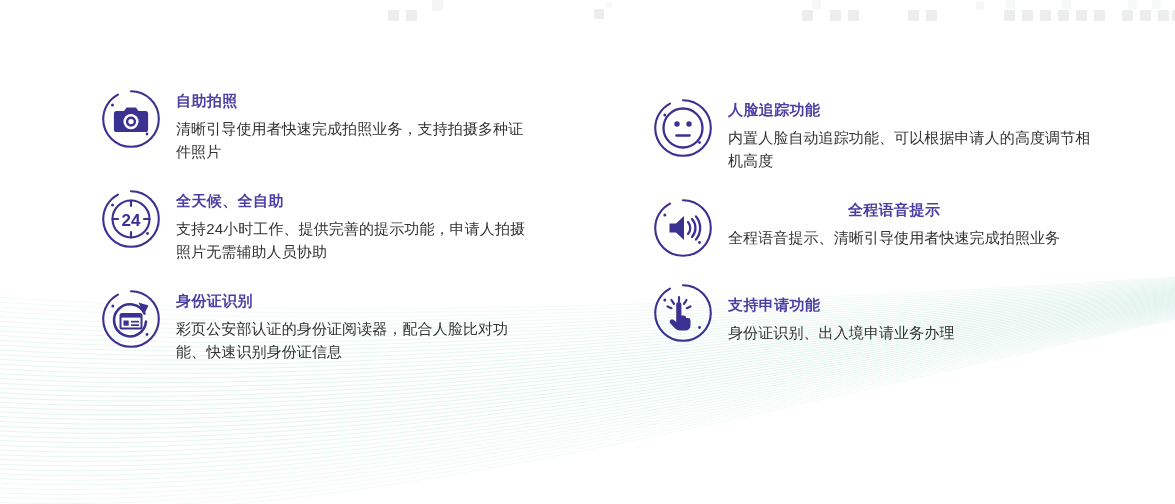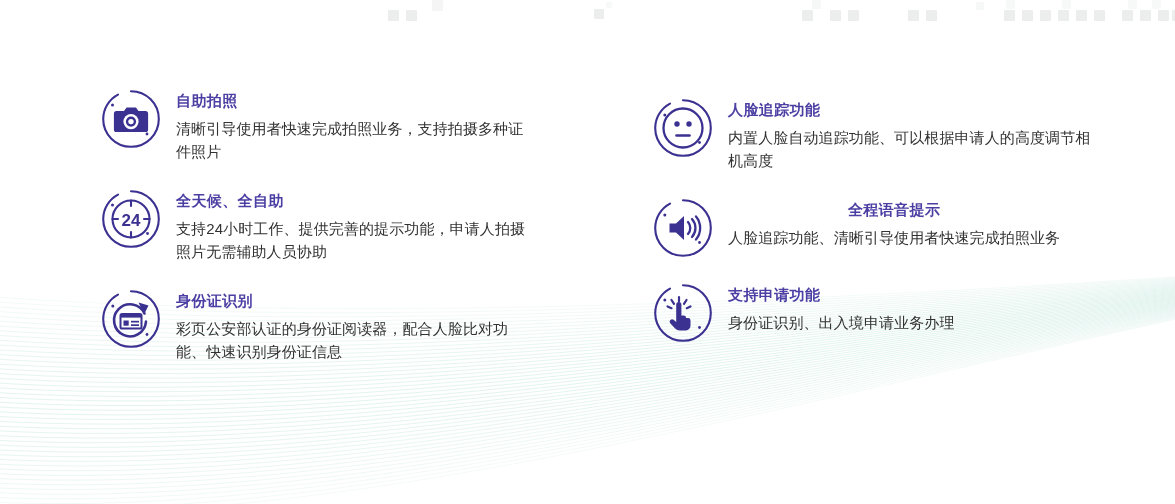--- a/index.html
+++ b/index.html
@@ -58,21 +58,21 @@
   .col-right .fdesc{max-width:375px;}
 
   
   .c0{left:100px;}
   .c1{left:652px;}
   .r0{top:88px;}
   .r1{top:188px;}
   .r2{top:288px;}
   .c1.r0{top:97px;}
   .c1.r1{top:197px;text-align:center;}
-  .c1.r2{top:282px;}
+  .c1.r2{top:282px;align-items:flex-end;}
 </style>
 </head>
 <body>
 
 <div id="top-strip">
     <div class="sq" style="left: 388px; top: 10px; width: 11px; height: 11px; background: rgb(236, 237, 237); opacity: 1;"></div>
     <div class="sq" style="left: 406px; top: 10px; width: 11px; height: 11px; background: rgb(236, 237, 237); opacity: 1;"></div>
     <div class="sq" style="left: 432px; top: 0px; width: 11px; height: 11px; background: rgb(236, 237, 237); opacity: 0.55;"></div>
     <div class="sq" style="left: 594px; top: 9px; width: 10px; height: 10px; background: rgb(236, 237, 237); opacity: 1;"></div>
     <div class="sq" style="left: 606px; top: 2px; width: 6px; height: 6px; background: rgb(236, 237, 237); opacity: 0.4;"></div>
@@ -252,21 +252,21 @@
         <path d="M17.5 26.5 H24 L32 19 V43 L24 35.5 H17.5 Z" fill="#3b3191"></path>
         <g fill="none" stroke="#3b3191" stroke-width="2.3" stroke-linecap="round">
           <path d="M36 25 A9 9 0 0 1 36 37"></path>
           <path d="M40 22 A13.5 13.5 0 0 1 40 40"></path>
           <path d="M44 19.5 A18 18 0 0 1 44 42.5"></path>
         </g>
       </svg>
     </div>
     <div class="txt">
       <p class="ftitle">全程语音提示</p>
-      <p class="fdesc">人脸追踪功能、清晰引导使用者快速完成拍照业务</p>
+      <p class="fdesc">全程语音提示、清晰引导使用者快速完成拍照业务</p>
     </div>
   </div>
 
   <div class="feature col-right c1 r2">
     <div class="icon-wrap">
       <svg width="62" height="62" viewBox="0 0 62 62">
         <g fill="none" stroke="#3b3191" stroke-width="2.1" stroke-linecap="round">
           <path d="M31 3.2 A27.8 27.8 0 0 1 58.8 31 A27.8 27.8 0 0 1 31 58.8 A27.8 27.8 0 0 1 3.2 31 A27.8 27.8 0 0 1 18 6.6"></path>
         </g>
         <circle cx="12.8" cy="18" r="1.5" fill="#3b3191"></circle>

